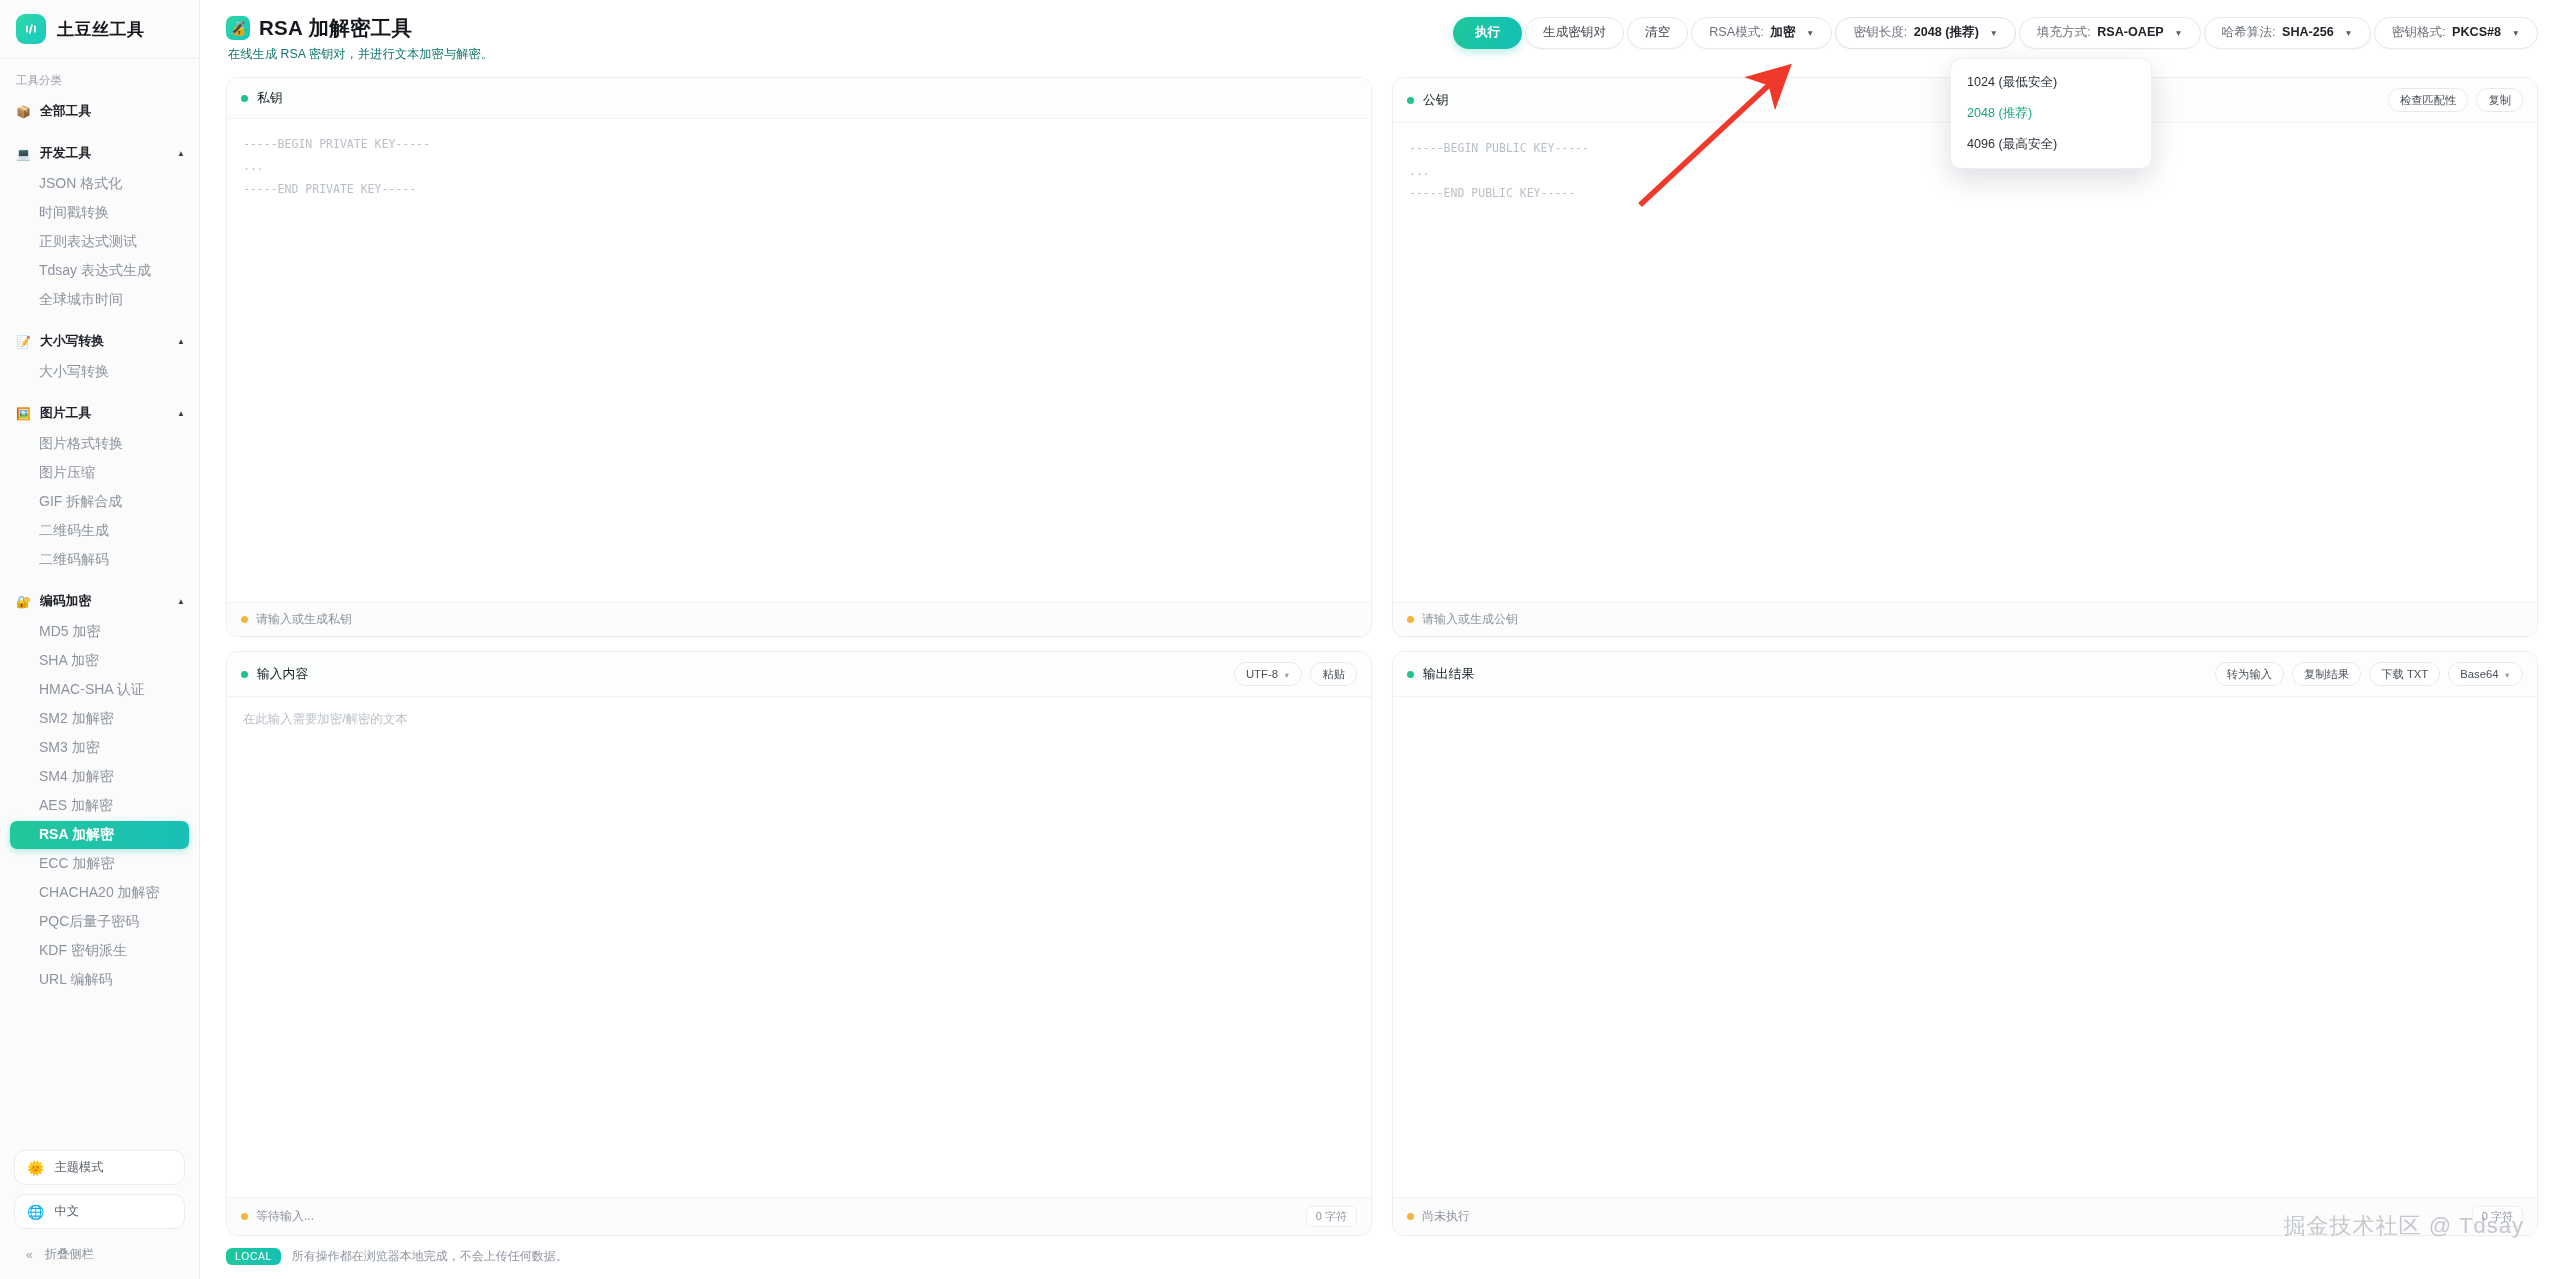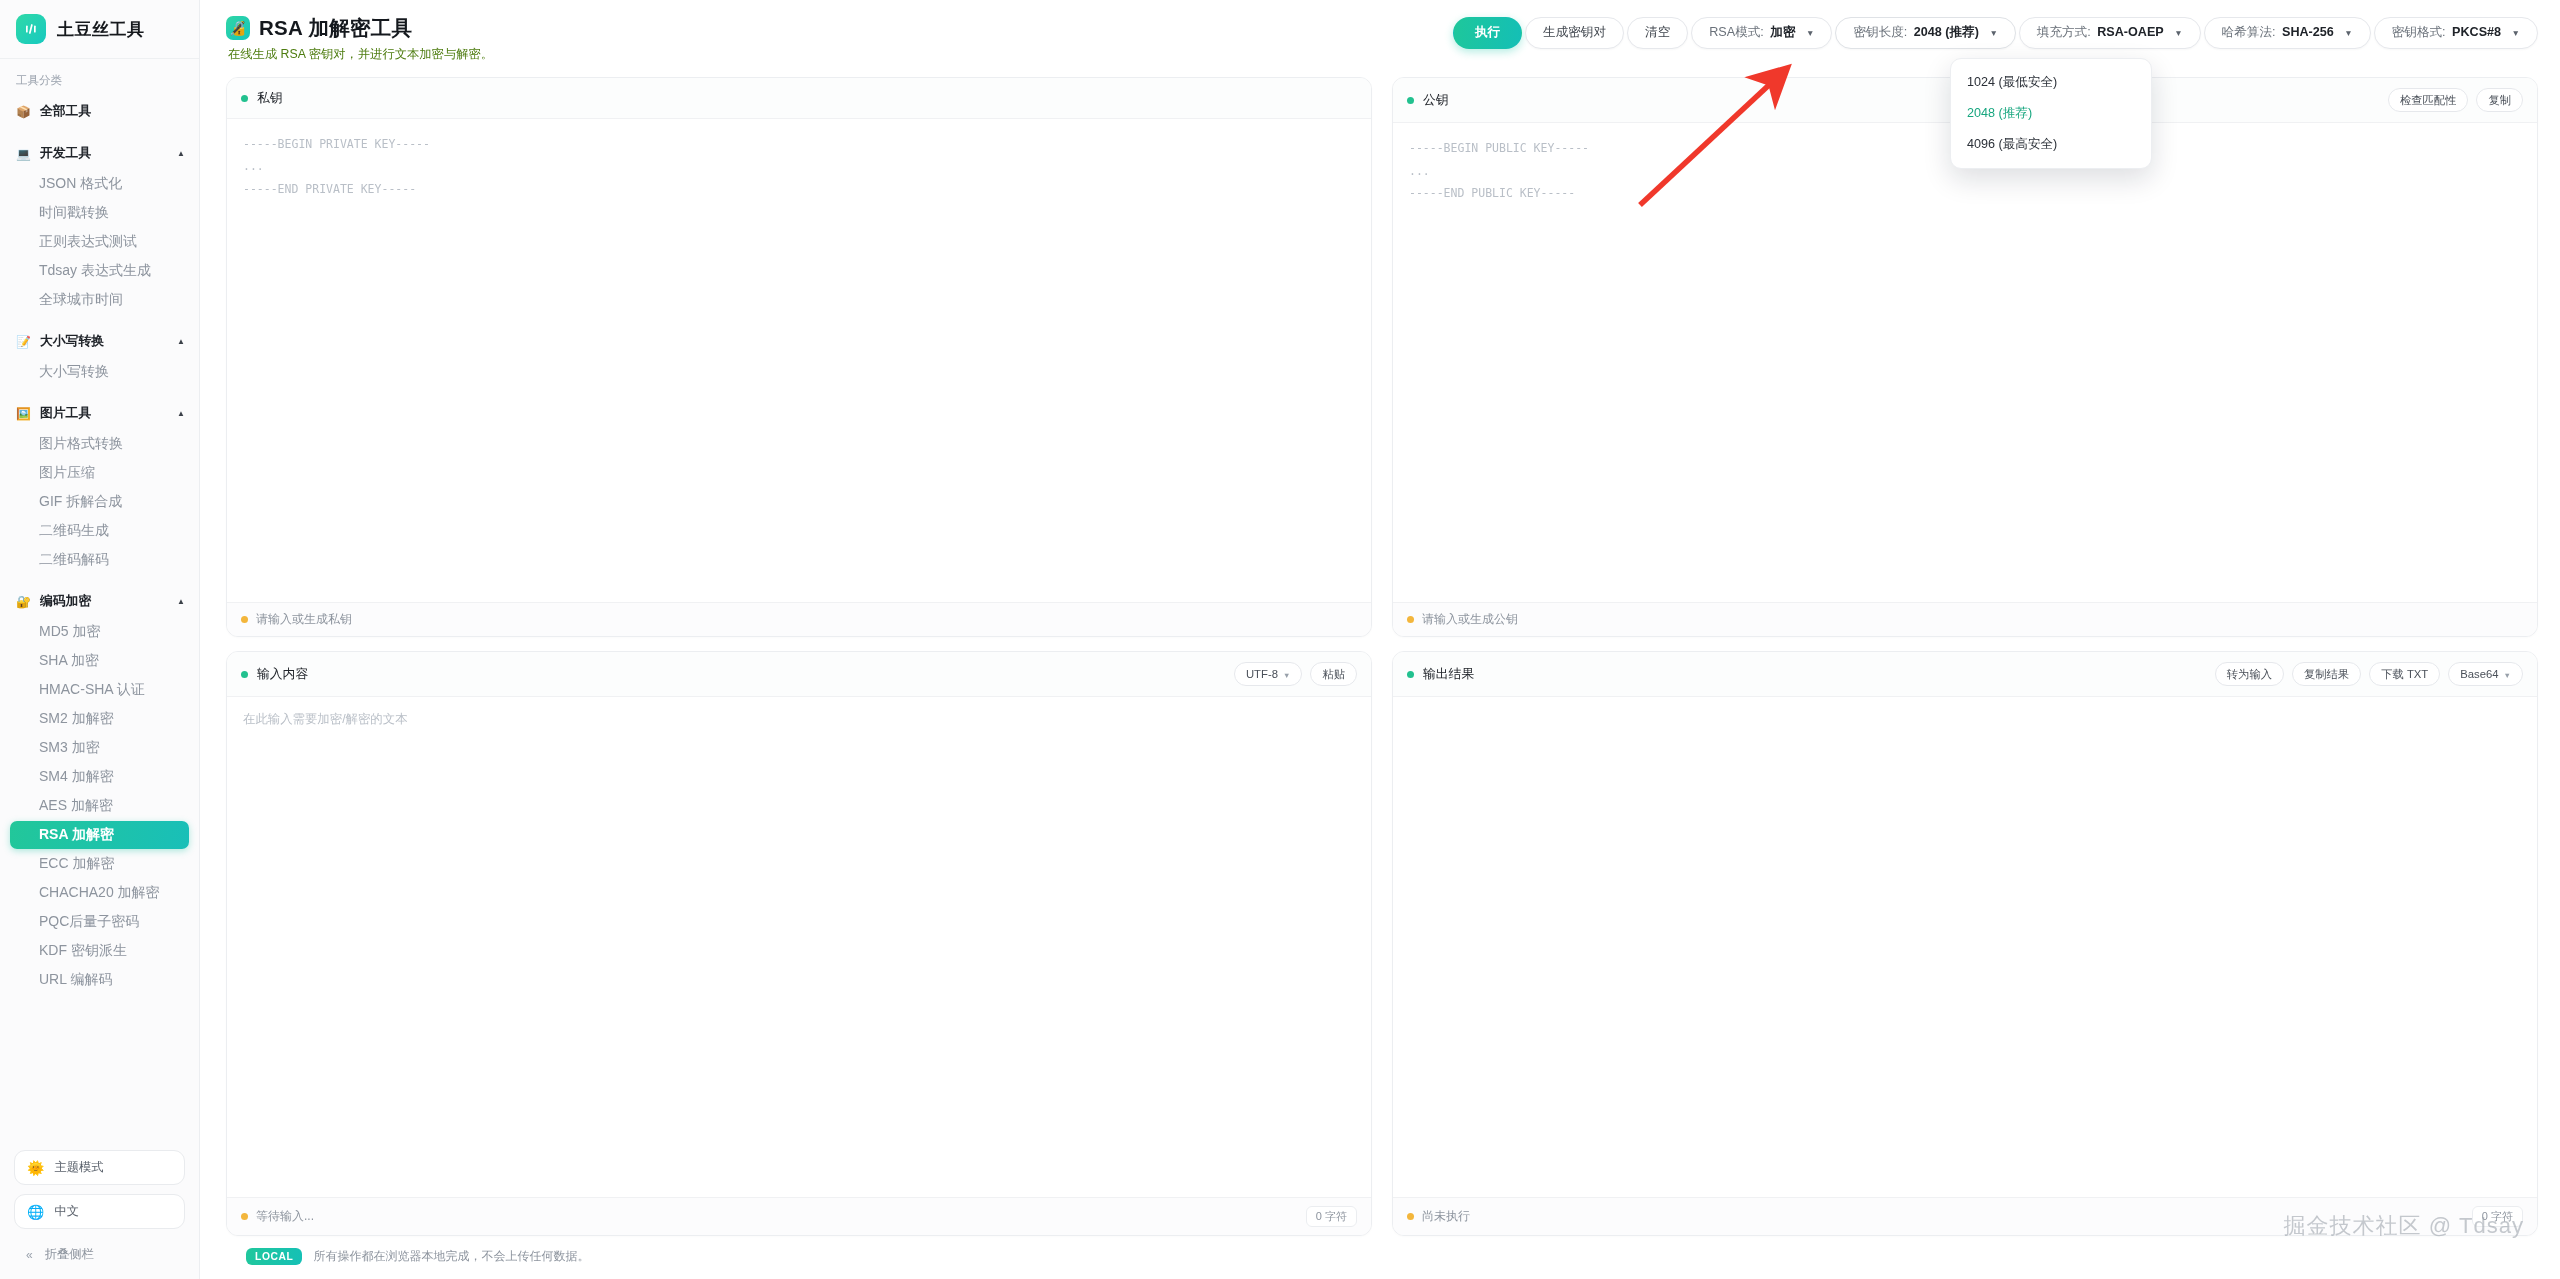--- a/index.html
+++ b/index.html
@@ -88,21 +88,21 @@
   }
   .title-wrap { display:flex; flex-direction:column; gap:4px; }
   .title-row { display:flex; align-items:center; gap:9px; }
   .title-icon {
     width: 24px; height:24px; border-radius:7px;
     background: linear-gradient(135deg, #30d6a5, #15c5bd);
     display:flex; align-items:center; justify-content:center;
     font-size: 14px; flex:0 0 24px;
   }
   .page-title { font-size: 20.5px; font-weight: 800; color:#14181d; letter-spacing:.3px;}
-  .page-sub { font-size: 12.3px; color:#4d7c0f; padding-left: 2px;}
+  .page-sub { font-size: 12.3px; color:#0f766e; padding-left: 2px;}
 
   .toolbar { margin-left:auto; display:flex; align-items:center; gap:3px; padding-top: 3px; position:relative;}
   .tbtn {
     border: 1px solid #e6e8ec; background:#fff;
     border-radius: 999px; padding: 8px 17px;
     font-size: 12.6px; color:#3f454d; cursor:pointer;
     white-space: nowrap; line-height: 1.1;
     box-shadow: 0 1px 2px rgba(16,24,40,.03);
   }
   .tbtn.primary {
@@ -171,22 +171,22 @@
     margin-left:auto; font-size:11px; color:#8d949e;
     border:1px solid #ebedf0; border-radius:6px; padding: 2px 9px; background:#fff;
   }
 
   .footer-note {
     display:flex; align-items:center; gap:11px;
     padding: 12px 26px 14px 26px;
   }
   .badge-local {
     background: linear-gradient(100deg,#20c79c,#15c0b6); color:#fff;
-    font-size: 10.3px; font-weight:700; letter-spacing:.6px;
-    border-radius:6px; padding: 3px 9px; margin-left: 20px;
+    font-size: 10.3px; font-weight:400; letter-spacing:.6px;
+    border-radius:6px; padding: 3px 9px;
   }
   .footer-text { font-size:12px; color:#8d949e; }
 
   .watermark {
     position:absolute; right: 36px; bottom: 38px;
     font-size: 22px; color: rgba(150,156,165,.55);
     font-weight: 400; letter-spacing: 1px; pointer-events:none;
   }
 
   .arrow-anno { position:absolute; left:0; top:0; width:2560px; height:1279px; pointer-events:none; z-index:60;}

